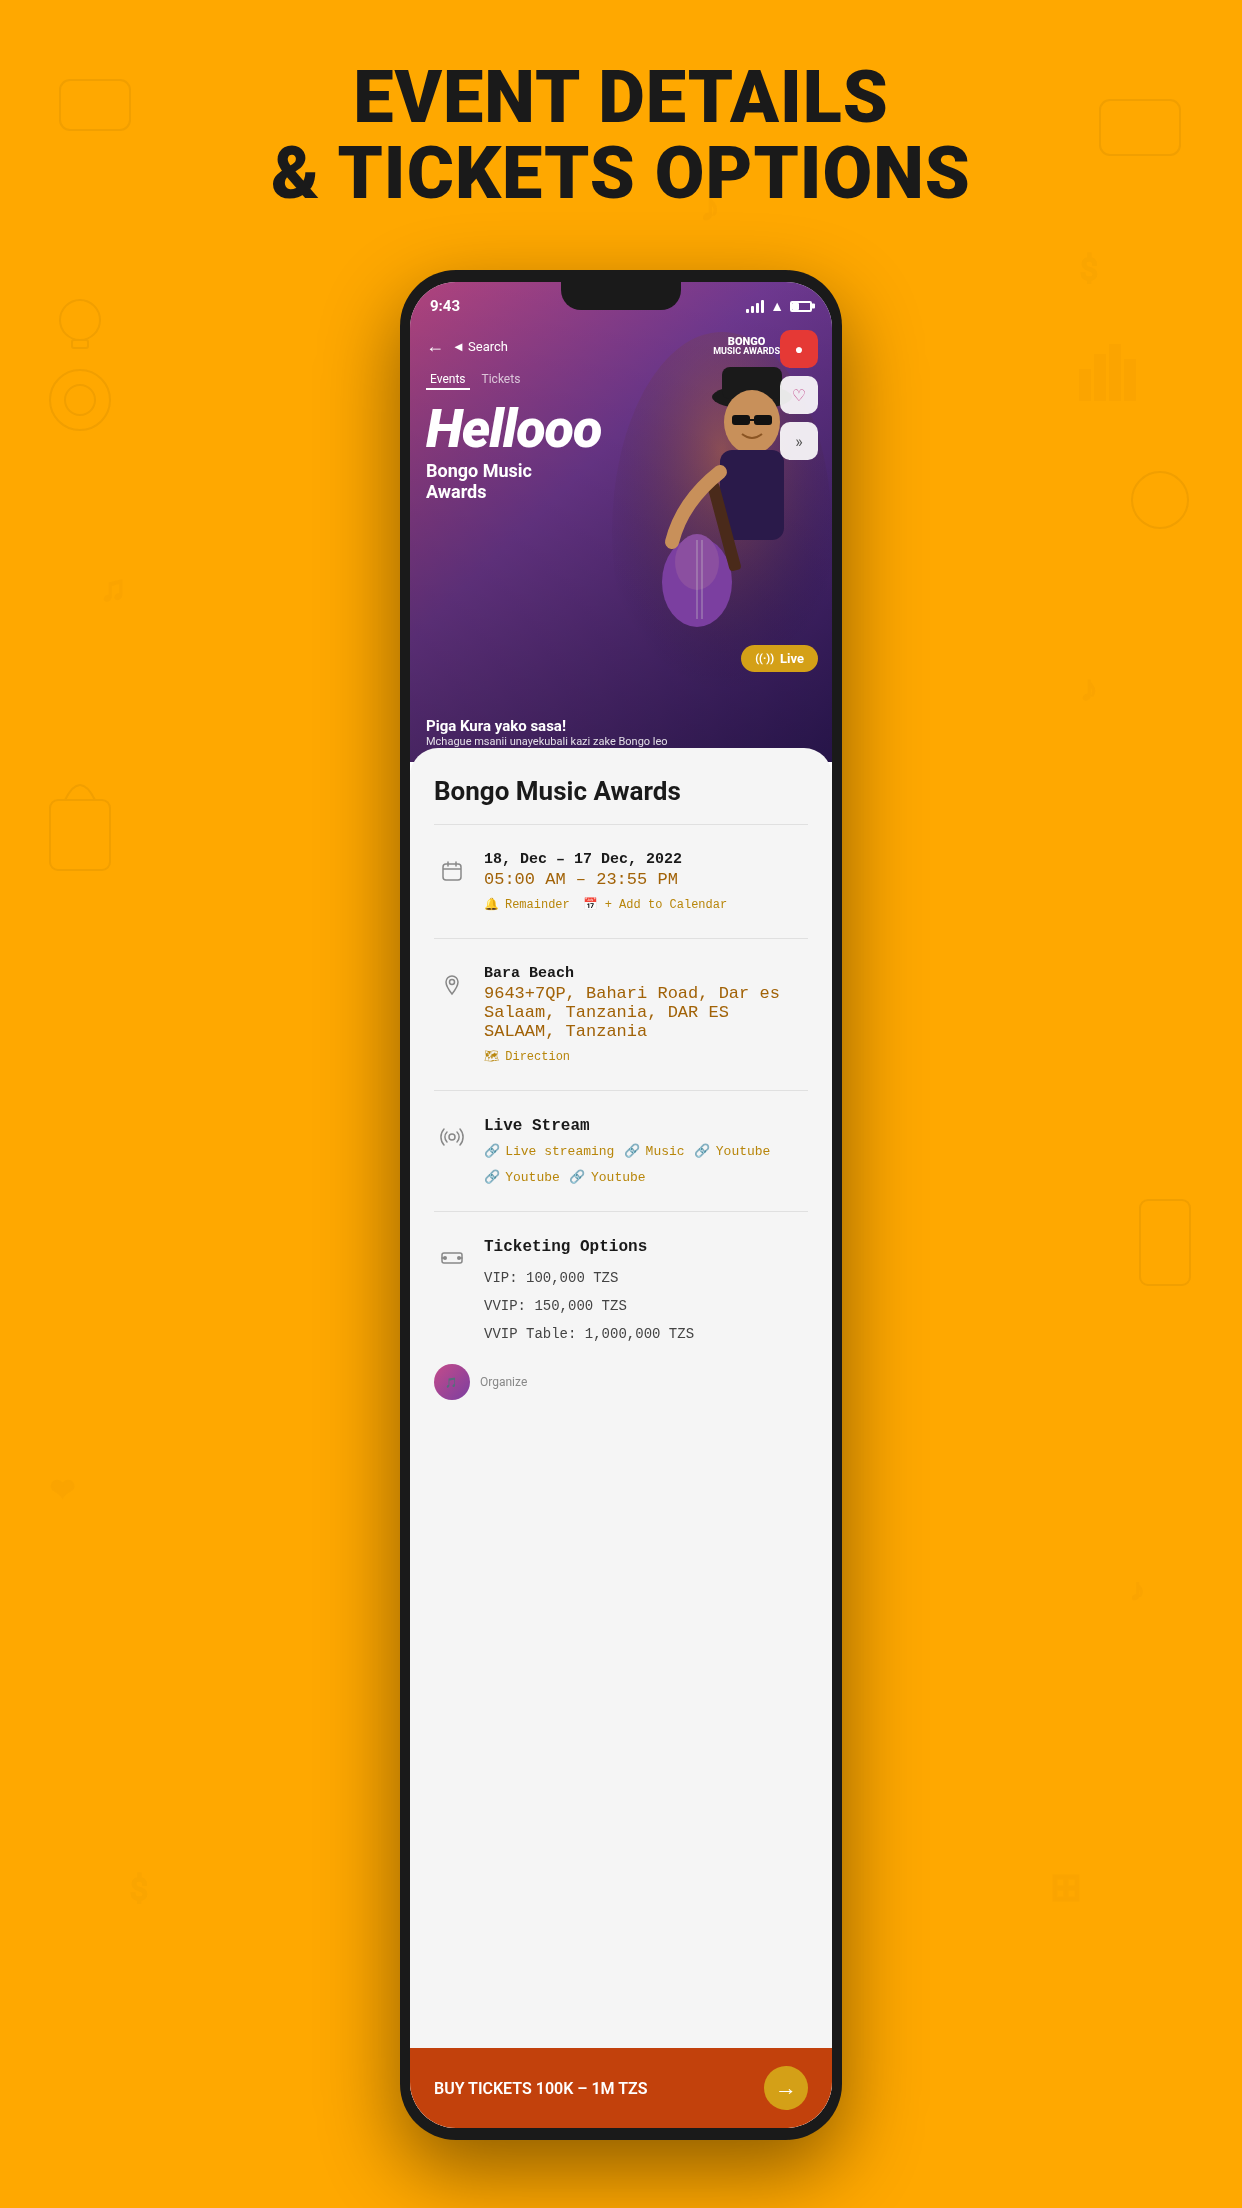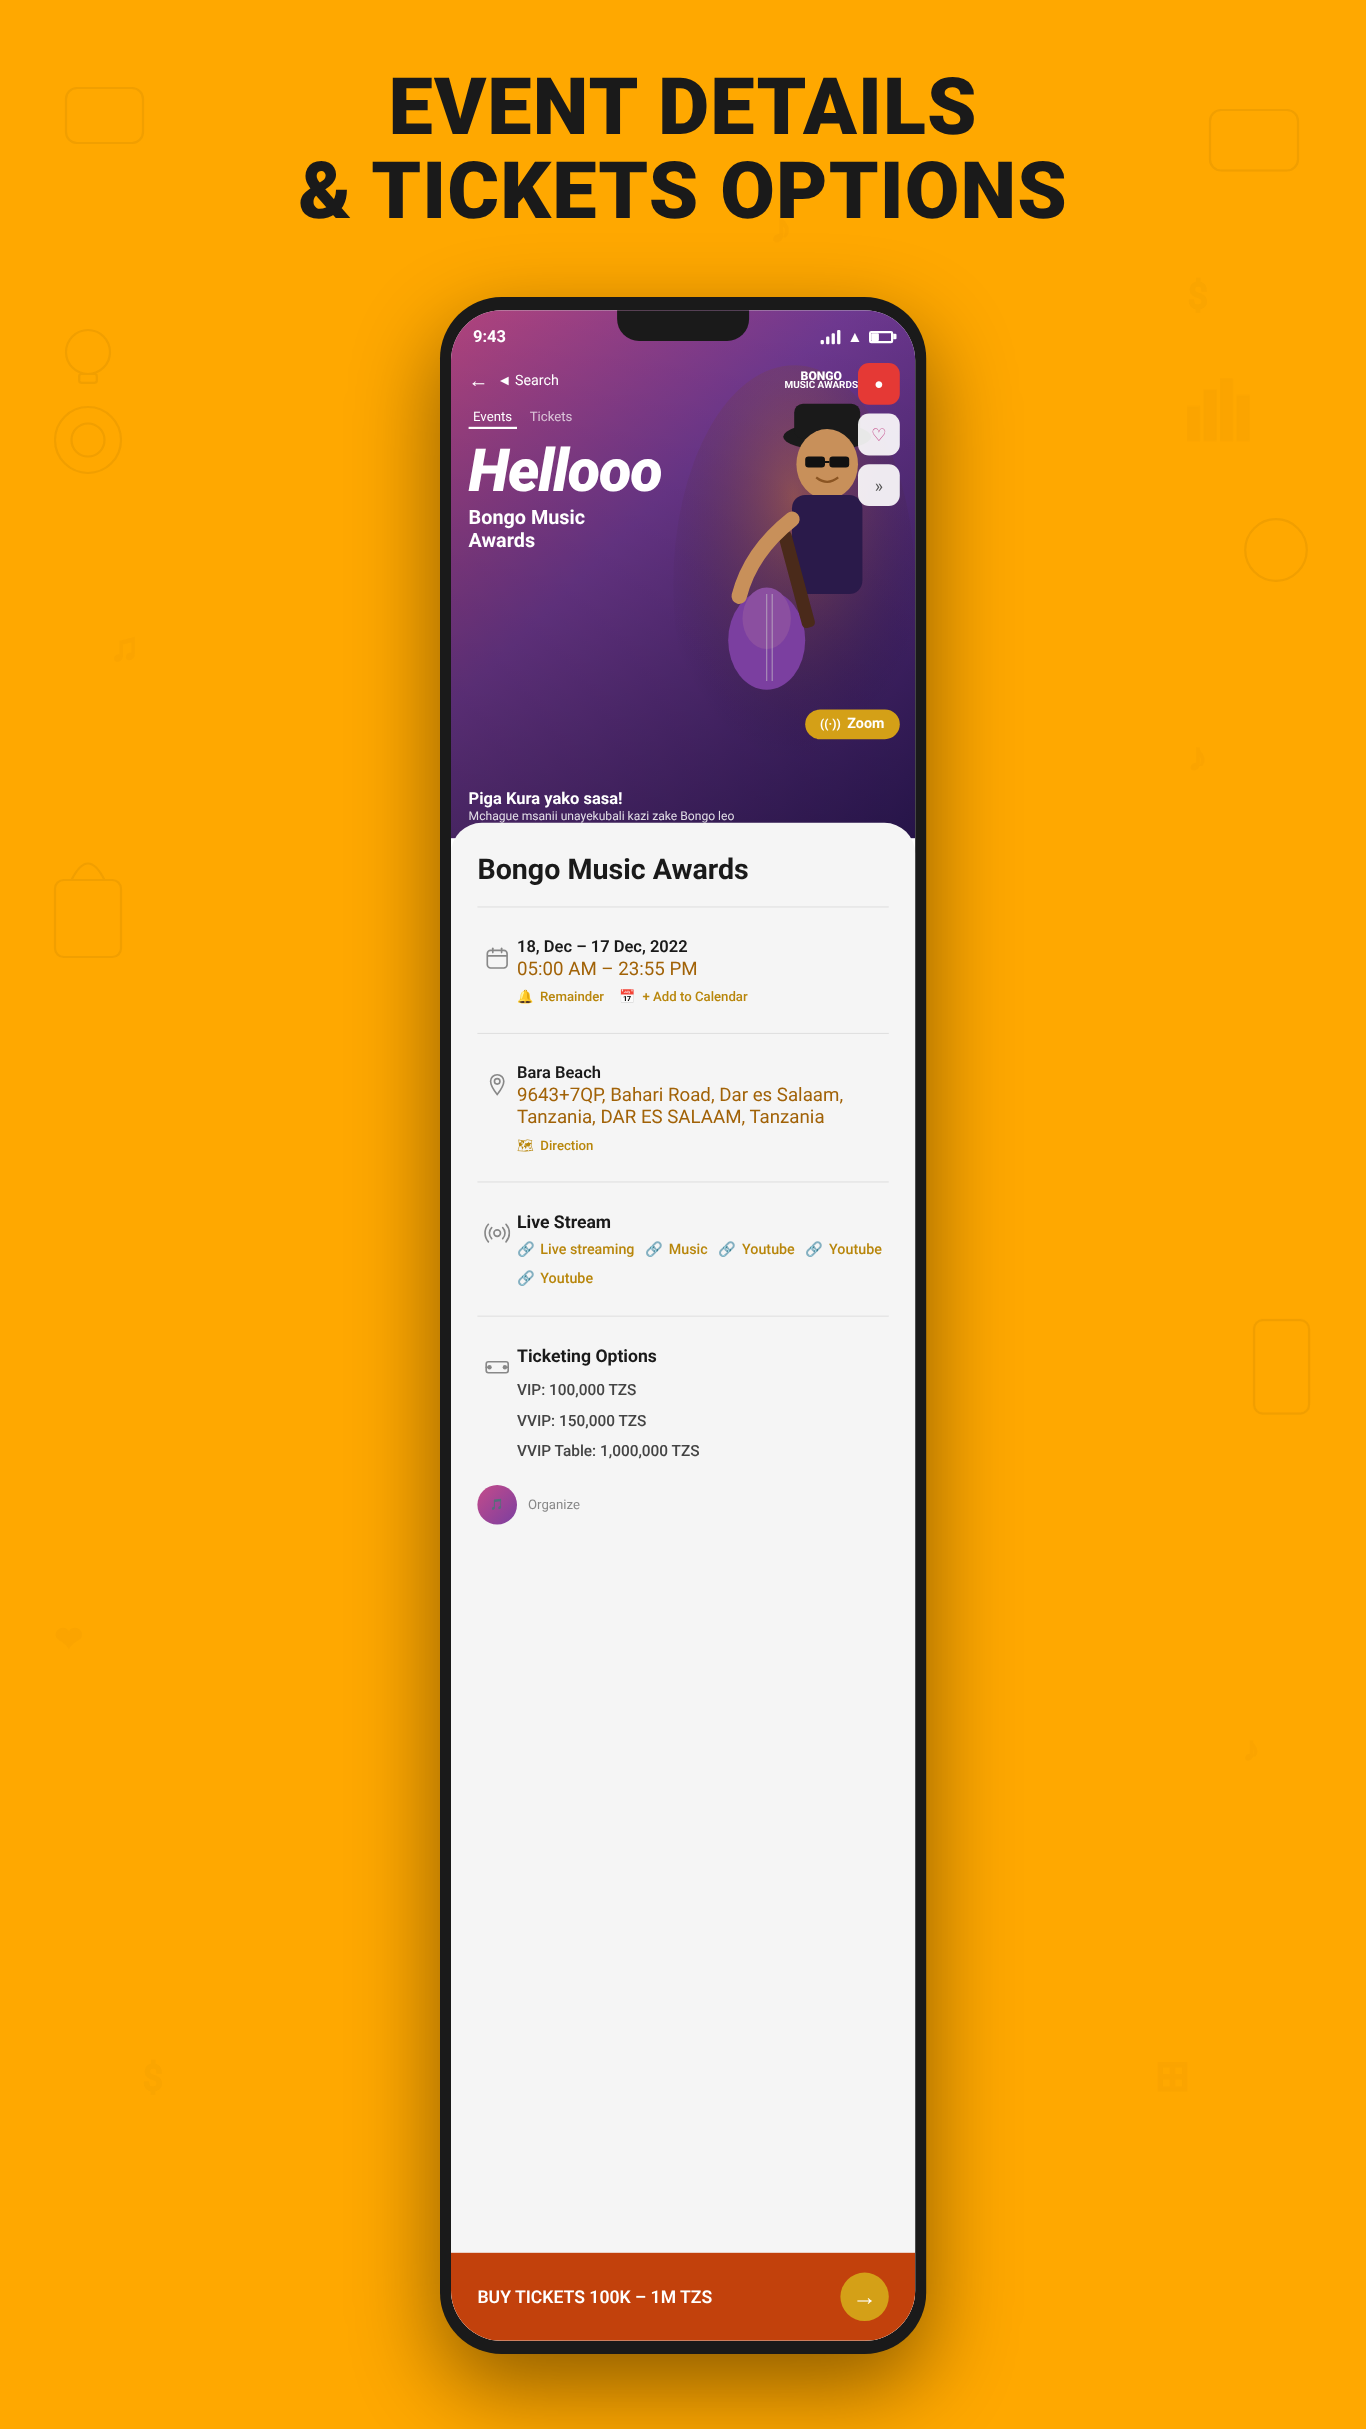--- a/index.html
+++ b/index.html
@@ -333,21 +333,23 @@
     .divider {
       height: 1px;
       background: #e0e0e0;
       margin: 16px 0;
     }
 
     
     .info-row {
       display: flex;
       align-items: flex-start;
+      gap: 14px;
       padding: 10px 0;
+      font-family: Liberation Mono, monospace;
     }
 
     .info-icon {
       width: 36px;
       height: 36px;
       display: flex;
       align-items: center;
       justify-content: center;
       font-size: 20px;
       flex-shrink: 0;
@@ -628,21 +630,21 @@
         <div class="action-btn heart">
           <span style="color:#c44b8a;font-size:16px;">♡</span>
         </div>
         <div class="action-btn share">
           <span style="color:#555;font-size:16px;">»</span>
         </div>
       </div>
 
       <div class="live-badge">
         <span style="font-size:11px;">((·))</span>
-        <span>Zoom</span>
+        <span>Live</span>
       </div>
 
       <div class="hero-bottom-text">
         <div class="vote-text">Piga Kura yako sasa!</div>
         <div class="sub-text">Mchague msanii unayekubali kazi zake Bongo leo</div>
       </div>
     </div>
 
     <div class="content-card">
       <div class="event-name">Bongo Music Awards</div>

